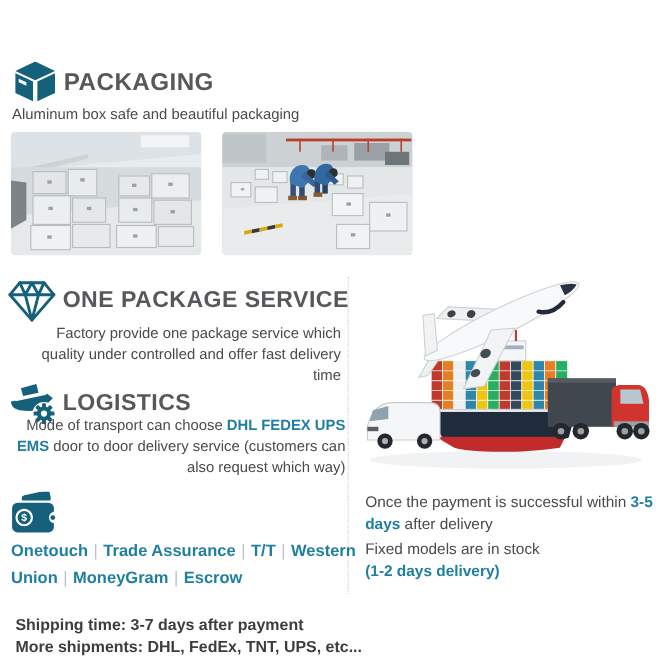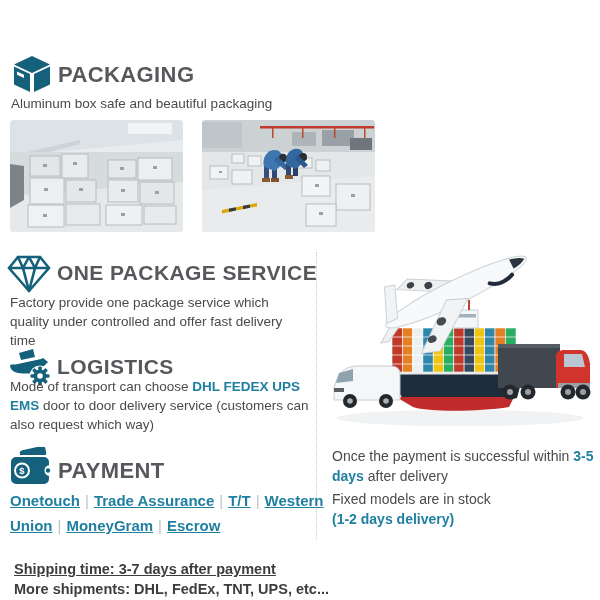--- a/index.html
+++ b/index.html
@@ -1,21 +1,21 @@
 <!DOCTYPE html>
 <html><head>
 <meta charset="utf-8">
 <style>
   html,body{margin:0;padding:0;background:#fff;}
   .stage{position:relative;width:600px;height:600px;background:#ffffff;overflow:hidden;
          font-family:"Liberation Sans", sans-serif;margin-top:28px;}
   .abs{position:absolute;}
   .sec-title{font-weight:bold;color:#56585b;font-size:22px;letter-spacing:.4px;white-space:nowrap;}
   .sec-title.sm{font-size:21px;}
-  .body-text{font-size:13.5px;color:#4a4a4a;line-height:1.42;}
+  .body-text{font-size:13.5px;color:#4a4a4a;line-height:1.42;text-align:right;}
   .teal{color:#1f7fa0;font-weight:bold;}
   .photo{border-radius:4px;overflow:hidden;background:#e9ecee;}
   .photo svg{display:block;}
   .divider-v{border-left:1px dotted #cccccc;width:0;}
   .methods{font-size:15px;font-weight:bold;color:#1f7fa0;line-height:1.65;}
   .methods .sep{color:#b9c3c9;font-weight:normal;padding:0 5px;}
   .footer-line{font-size:14.5px;font-weight:bold;color:#3b3d3f;line-height:1.45;}
   .note{font-size:14px;color:#4a4a4a;line-height:1.42;}
   .icon-wrap svg{display:block;}
 </style>
@@ -178,26 +178,25 @@
   <div class="abs icon-wrap" style="left:8px;top:419px;width:46px;height:42px;">
     <svg width="46" height="42" viewBox="0 0 46 42">
       <rect x="12" y="1" width="26" height="10" rx="3" transform="rotate(-12 25 6)" fill="#15607a"></rect>
       <rect x="2" y="9" width="40" height="29" rx="6" fill="#15607a" stroke="#ffffff" stroke-width="2"></rect>
       <circle cx="14" cy="23.5" r="7" fill="#15607a" stroke="#ffffff" stroke-width="2"></circle>
       <text x="14" y="27" font-family="'Liberation Sans',sans-serif" font-size="9.5" font-weight="bold" fill="#ffffff" text-anchor="middle">$</text>
       <circle cx="42" cy="23.5" r="5.5" fill="#ffffff"></circle>
       <circle cx="40" cy="23.5" r="2.2" fill="#15607a"></circle>
     </svg>
   </div>
-  <div class="abs sec-title" style="left:58px;top:430px;">PAYMENT</div>
-  <div class="abs methods" style="left:10px;top:461px;width:318px;text-decoration:underline;">
+  <div class="abs methods" style="left:10px;top:461px;width:318px;">
     <span>Onetouch</span><span class="sep">|</span><span>Trade Assurance</span><span class="sep">|</span><span>T/T</span><span class="sep">|</span><span>Western Union</span><span class="sep">|</span><span>MoneyGram</span><span class="sep">|</span><span>Escrow</span>
   </div>
 
-  <div class="abs footer-line" style="left:14px;top:531px;text-decoration:underline;">Shipping time: 3-7 days  after payment</div>
+  <div class="abs footer-line" style="left:14px;top:531px;">Shipping time: 3-7 days  after payment</div>
   <div class="abs footer-line" style="left:14px;top:551px;text-align:center;">More shipments: DHL,  FedEx, TNT,  UPS, etc...</div>
 
   <div class="abs" style="left:328px;top:212px;width:264px;height:198px;">
     <svg width="264" height="198" viewBox="0 0 264 198">
       <ellipse cx="132" cy="178" rx="124" ry="8" fill="#f0f2f3"></ellipse>
 
       <g stroke="#ffffff" stroke-width="0.6">
         <rect x="64" y="88" width="10.3" height="44" fill="#c0392b"></rect>
         <rect x="74.3" y="88" width="10.3" height="44" fill="#e67e22"></rect>
         <rect x="84.6" y="88" width="10.3" height="44" fill="#ecf0f1"></rect>

